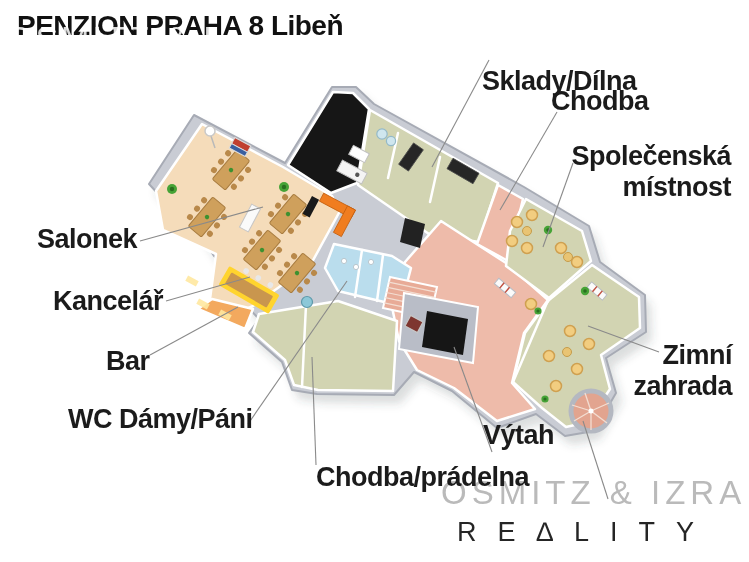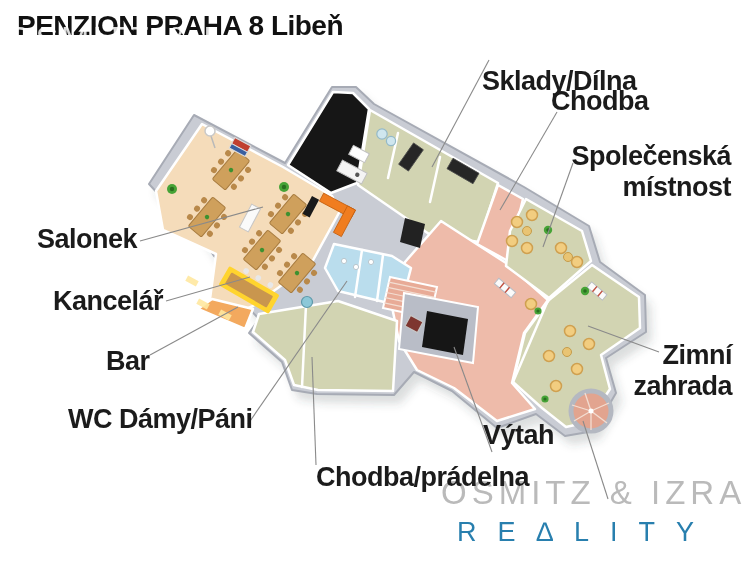--- a/index.html
+++ b/index.html
@@ -19,21 +19,21 @@
   .shelf{fill:#fbfbfb;stroke:#b9bdc5;stroke-width:1;}
 
   .lbl{position:absolute;z-index:3;color:#1b1b1b;font-size:27px;font-weight:700;
        letter-spacing:-0.5px;line-height:1.16;white-space:nowrap;}
   .lbl.wrap{white-space:normal;}
   .ttl{position:absolute;z-index:2;color:#111;font-weight:700;white-space:nowrap;}
   #title{left:17px;top:10px;font-size:28px;letter-spacing:-0.5px;}
   #subtitle{left:17px;top:56px;font-size:42px;letter-spacing:0;}
   .wm{position:absolute;font-weight:400;opacity:.85;white-space:nowrap;}
   #wm-brand{z-index:2;left:441px;top:474px;font-size:33px;letter-spacing:5px;color:#aeaeae;}
-  #wm-tagline{z-index:2;left:457px;top:517px;font-size:27px;letter-spacing:21px;color:#0369a1;}
+  #wm-tagline{z-index:2;left:457px;top:517px;font-size:27px;letter-spacing:21px;color:#000000;}
   #wm-top{z-index:4;left:6px;top:19px;font-size:34px;letter-spacing:3px;color:#ffffff;
           width:208px;overflow:hidden;}
 </style>
 </head>
 <body>
 
 <div class="stage">
 
   <svg class="plan-svg" width="749" height="562" viewBox="0 0 749 562">
     <defs>

